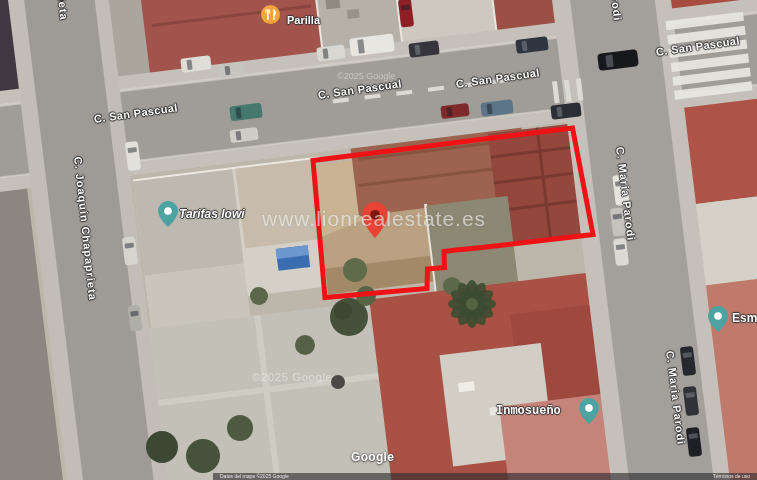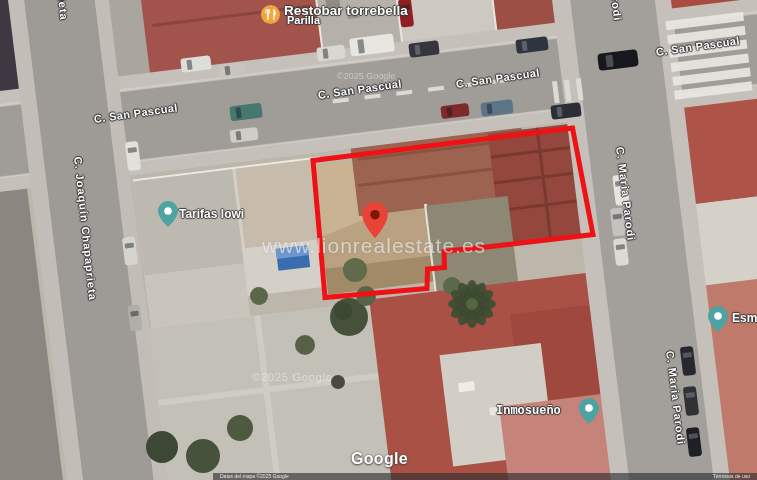--- a/index.html
+++ b/index.html
@@ -29,21 +29,21 @@
   .pin{z-index:4;line-height:0;}
   .marker{z-index:5;line-height:0;}
   .watermark{
     z-index:6;font-size:21px;font-weight:400;letter-spacing:1px;
     color:rgba(255,255,255,.58);text-shadow:0 0 2px rgba(90,90,90,.25);
   }
   .copyright{z-index:4;color:rgba(255,255,255,.42);}
   .cp-top{font-size:9px;}
   .cp-center{font-size:11.5px;letter-spacing:.5px;}
   .google-logo{
-    z-index:6;font-size:16px;font-weight:700;color:#fff;letter-spacing:.3px;
+    z-index:6;font-size:12px;font-weight:700;color:#fff;letter-spacing:.3px;
     text-shadow:0 0 2px rgba(60,60,60,.9),0 1px 2px rgba(60,60,60,.8);
   }
   .attr-bar{
     z-index:7;left:213px;top:473px;width:544px;height:7px;
     background:rgba(44,44,47,.62);display:flex;align-items:center;
     justify-content:space-between;padding:0 7px;box-sizing:border-box;
   }
   .attr-bar span{font-size:5px;line-height:7px;color:#e4e4e4;}
 </style>
 </head>
@@ -271,60 +271,59 @@
 
   <div class="abs pin" style="left:261px;top:5px;">
     <svg width="19" height="19" viewBox="0 0 19 19">
       <circle cx="9.5" cy="9.5" r="9.5" fill="#f2a43d"></circle>
       <rect x="6.1" y="4" width="1.6" height="11" rx=".8" fill="#fff"></rect>
       <rect x="4.4" y="4" width="1" height="4.4" rx=".5" fill="#fff"></rect>
       <rect x="7.9" y="4" width="1" height="4.4" rx=".5" fill="#fff"></rect>
       <path d="M12.3 4c1.7 0 2.5 2.4 2.5 4.3 0 1.2-.6 2-1.3 2.2V15h-1.2V4z" fill="#fff"></path>
     </svg>
   </div>
-  <div class="abs poi-lbl poi-big" style="left:284px;top:3px;">Restobar torrebella</div>
   <div class="abs poi-lbl poi-sub" style="left:287px;top:14px;">Parilla</div>
 
   <div class="abs street-lbl" style="left:94px;top:113px;transform:rotate(-8deg);">C. San Pascual</div>
   <div class="abs street-lbl" style="left:318px;top:89px;transform:rotate(-8deg);">C. San Pascual</div>
   <div class="abs street-lbl" style="left:456px;top:78px;transform:rotate(-8deg);">C. San Pascual</div>
   <div class="abs street-lbl" style="left:656px;top:46px;transform:rotate(-8deg);">C. San Pascual</div>
 
   <div class="abs street-lbl vlbl" style="left:626px;top:146px;transform:rotate(83deg);">C. Maria Parodi</div>
   <div class="abs street-lbl vlbl" style="left:676px;top:350px;transform:rotate(83deg);">C. Maria Parodi</div>
   <div class="abs street-lbl vlbl" style="left:621px;top:-4px;transform:rotate(83deg);">rodi</div>
 
   <div class="abs street-lbl vlbl" style="left:84px;top:156px;transform:rotate(84deg);">C. Joaquín Chapaprieta</div>
   <div class="abs street-lbl vlbl" style="left:68px;top:-3px;transform:rotate(84deg);">ieta</div>
 
   <div class="abs pin" style="left:158px;top:201px;">
     <svg width="20" height="26" viewBox="0 0 20 26">
       <path d="M10 0C4.5 0 0 4.5 0 10c0 7 10 16 10 16s10-9 10-16C20 4.5 15.5 0 10 0z" fill="#4da2a2"></path>
       <circle cx="10" cy="10" r="3.8" fill="#fff"></circle>
     </svg>
   </div>
-  <div class="abs poi-lbl" style="left:179px;top:207px;">Tarifas lowi</div>
+  <div class="abs poi-lbl" style="left:179px;top:207px;font-style:italic;">Tarifas lowi</div>
 
   <div class="abs poi-lbl" style="left:496px;top:404px;font-family:Liberation Mono, monospace;">Inmosueño</div>
   <div class="abs pin" style="left:579px;top:398px;">
     <svg width="20" height="26" viewBox="0 0 20 26">
       <path d="M10 0C4.5 0 0 4.5 0 10c0 7 10 16 10 16s10-9 10-16C20 4.5 15.5 0 10 0z" fill="#4da2a2"></path>
       <circle cx="10" cy="10" r="3.8" fill="#fff"></circle>
     </svg>
   </div>
 
   <div class="abs pin" style="left:708px;top:306px;">
     <svg width="20" height="26" viewBox="0 0 20 26">
       <path d="M10 0C4.5 0 0 4.5 0 10c0 7 10 16 10 16s10-9 10-16C20 4.5 15.5 0 10 0z" fill="#4da2a2"></path>
       <circle cx="10" cy="10" r="3.8" fill="#fff"></circle>
     </svg>
   </div>
   <div class="abs poi-lbl" style="left:732px;top:311px;text-align:right;">Esm</div>
 
-  <div class="abs watermark" style="left:262px;top:234px;">www.lionrealestate.es</div>
+  <div class="abs watermark" style="left:262px;top:207px;">www.lionrealestate.es</div>
   <div class="abs copyright cp-top" style="left:337px;top:71px;">©2025 Google</div>
   <div class="abs copyright cp-center" style="left:252px;top:371px;">©2025 Google</div>
 
   <div class="abs google-logo" style="left:351px;top:450px;">Google</div>
   <div class="abs attr-bar">
     <span>Datos del mapa ©2025 Google</span>
     <span>Términos de uso</span>
   </div>
 
 </div>

